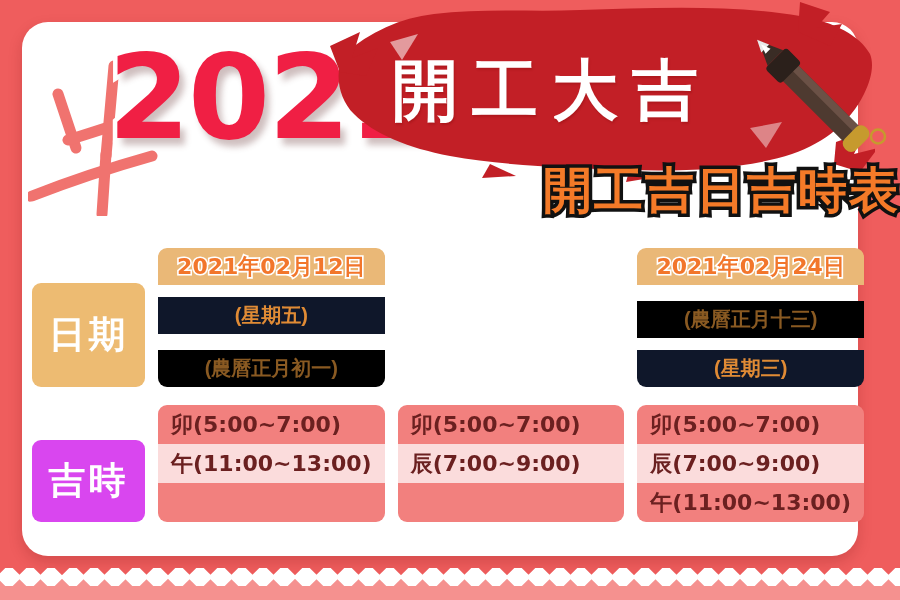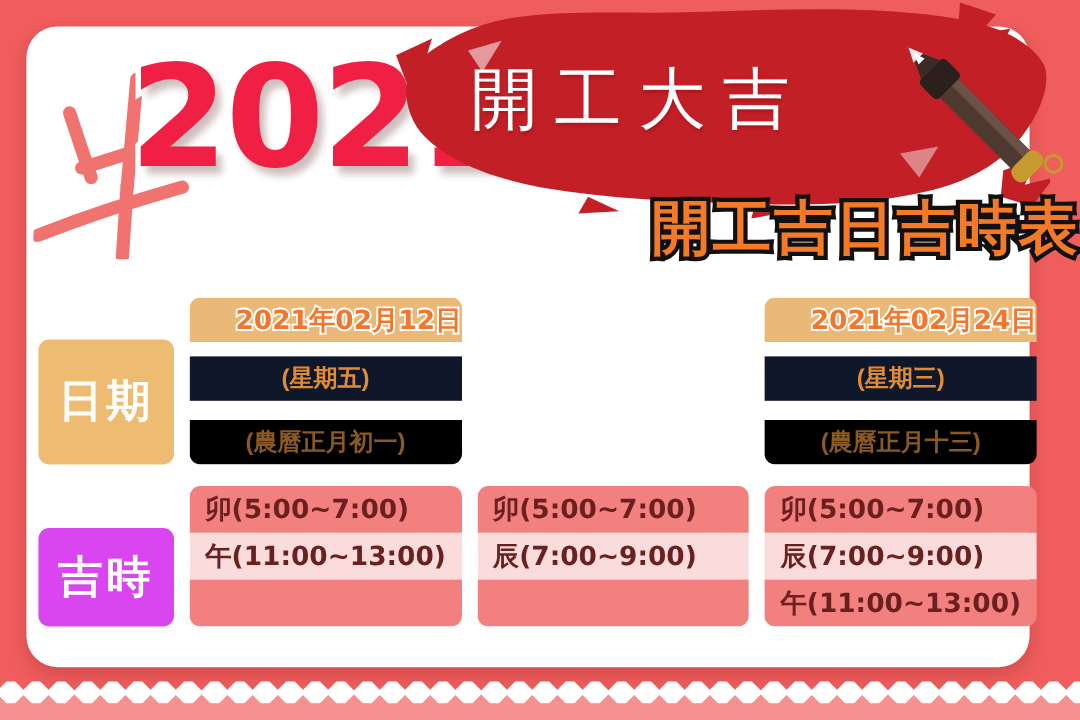--- a/index.html
+++ b/index.html
@@ -47,21 +47,21 @@
     font-family:"DejaVu Sans","Liberation Sans",sans-serif;
     line-height:1;
   }
 
   
   #brush-banner{position:absolute;left:330px;top:2px;width:545px;height:180px;}
 
   
   #banner-text{
     position:absolute;left:392px;top:46px;
-    font-size:56px;font-weight:normal;color:#ffffff;
+    font-size:66px;font-weight:bold;color:#ffffff;
     letter-spacing:14px;
     font-family:"DejaVu Serif","Liberation Serif",serif;
     text-shadow:1px 2px 2px rgba(130,10,10,.30);
     white-space:nowrap;
   }
 
   
   #pen{position:absolute;left:744px;top:24px;width:152px;height:160px;}
 
   
@@ -87,21 +87,21 @@
     color:#ffffff;font-size:37px;font-weight:bold;letter-spacing:3px;
     font-family:"DejaVu Sans","Liberation Sans",sans-serif;
     margin-top:35px;
   }
   .rowlabel.date{background:#edbb72;}
   .rowlabel.hour{background:#d946ef;}
   .col{flex:1 1 0;border-radius:9px;overflow:hidden;display:flex;flex-direction:column;}
 
   
   .col.date .band{height:37px;display:flex;align-items:center;justify-content:center;}
-  .col.date .band.b1{background:#eab877;justify-content:flex-end;}
+  .col.date .band.b1{background:#eab877;}
   .col.date .band.b2{background:#0f172a;margin-top:12px;}
   .col.date .band.b3{background:#000000;margin-top:16px;}
   .d-main{
     font-size:22px;font-weight:bold;color:#f2762b;
     -webkit-text-stroke:3.2px #ffffff;paint-order:stroke fill;
     font-family:"DejaVu Sans","Liberation Sans",sans-serif;
     white-space:nowrap;
   }
   .d-week{font-size:20px;color:#e08b35;font-weight:bold;white-space:nowrap;}
   .d-lunar{font-size:20px;color:#8a5a22;font-weight:bold;white-space:nowrap;}
@@ -185,26 +185,26 @@
       </div>
     </div>
 
     <div class="col date">
     </div>
 
     <div class="col date">
       <div class="band b1">
         <span class="d-main">2021年02月24日</span>
       </div>
+      <div class="band b3">
+        <span class="d-lunar">(農曆正月十三)</span>
+      </div>
       <div class="band b2">
         <span class="d-week">(星期三)</span>
       </div>
-      <div class="band b3">
-        <span class="d-lunar">(農曆正月十三)</span>
-      </div>
     </div>
   </div>
 
   <div class="trow">
     <div class="rowlabel hour">吉時</div>
 
     <div class="col hour">
       <div class="band o">
         <span class="h-txt">卯(5:00~7:00)</span>
       </div>

